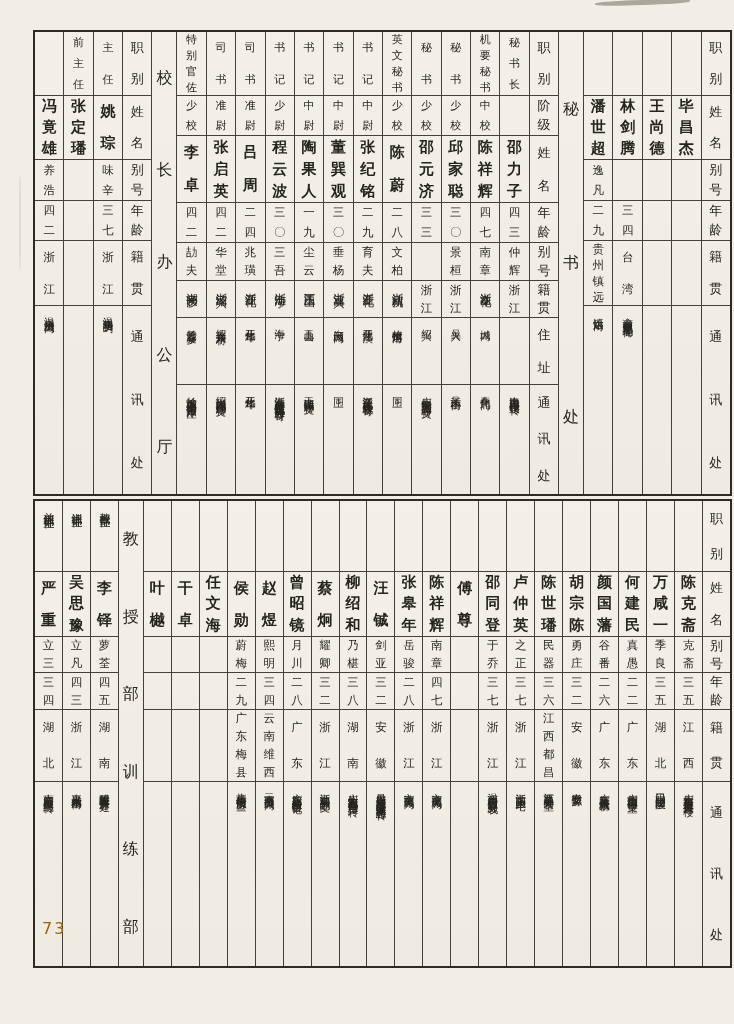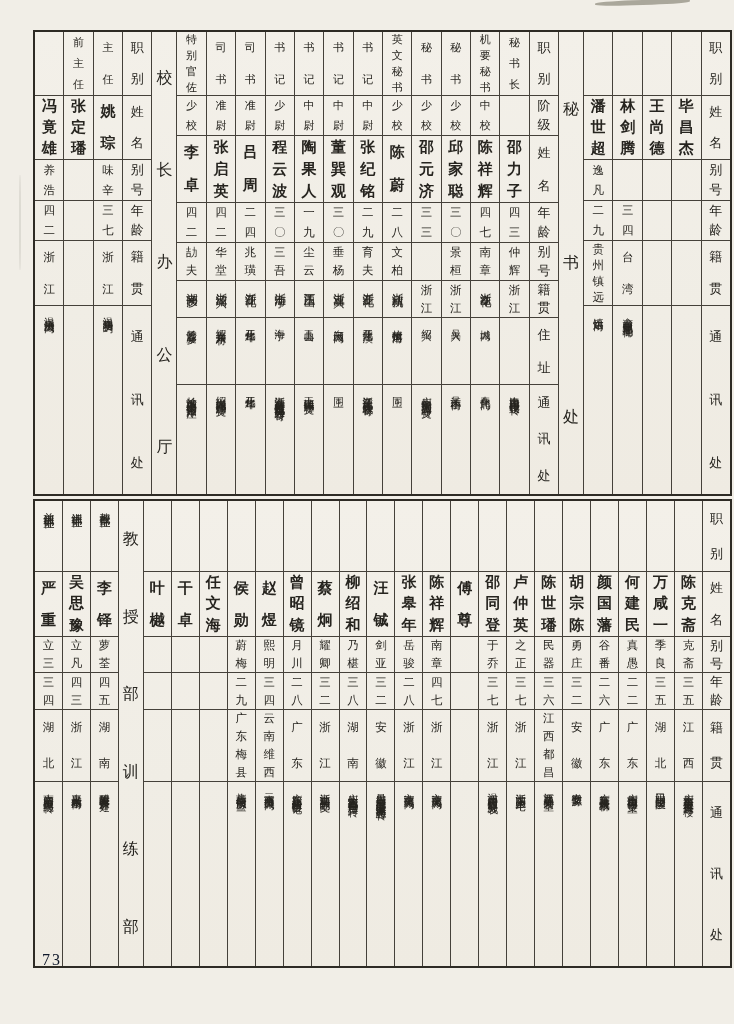--- a/index.html
+++ b/index.html
@@ -32,22 +32,22 @@
     height:100%;box-sizing:border-box;
     line-height:13px;letter-spacing:1px;padding-top:3px;
   }
   .f-name{font-size:15px;font-weight:bold;}
   .f-head{font-size:13px;}
   .f-role{font-size:11px;}
   .f-rank{font-size:11px;}
   .f-small{font-size:11.5px;}
   .f-addr{font-size:10.5px;}
   .pageno{
-    position:absolute;left:42px;top:951px;
-    font-size:16px;color:#0f172a;letter-spacing:2px;font-family:Liberation Serif, serif;
+    position:absolute;left:42px;top:919px;
+    font-size:16px;color:#a16207;letter-spacing:2px;
   }
   .smudge{position:absolute;background:#55503f;border-radius:40%;}
 </style>
 </head>
 <body>
 
 <div class="smudge" style="left:595px;top:0;width:95px;height:5px;opacity:.45;transform:rotate(-2deg);"></div>
 <div class="smudge" style="left:19px;top:175px;width:2px;height:95px;opacity:.12;"></div>
 
 <div class="sheet">

